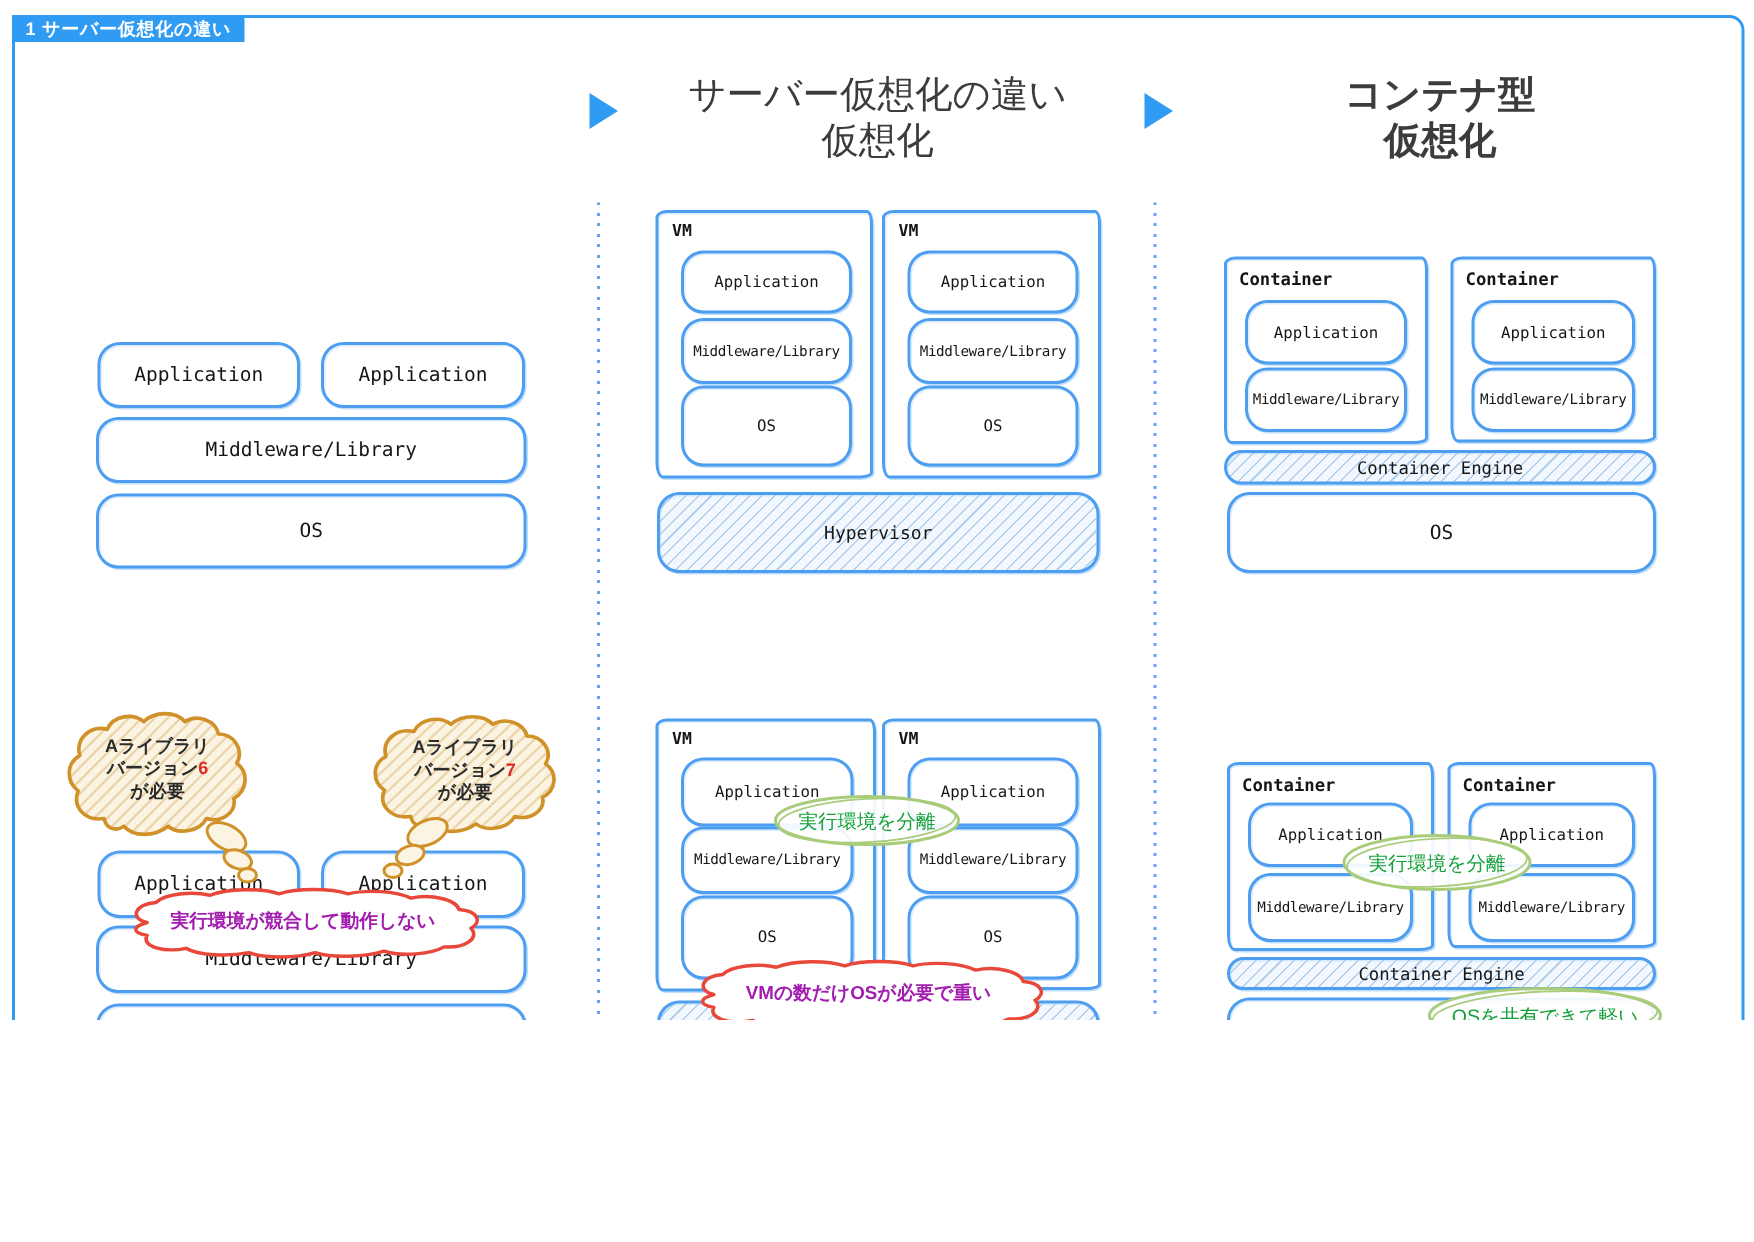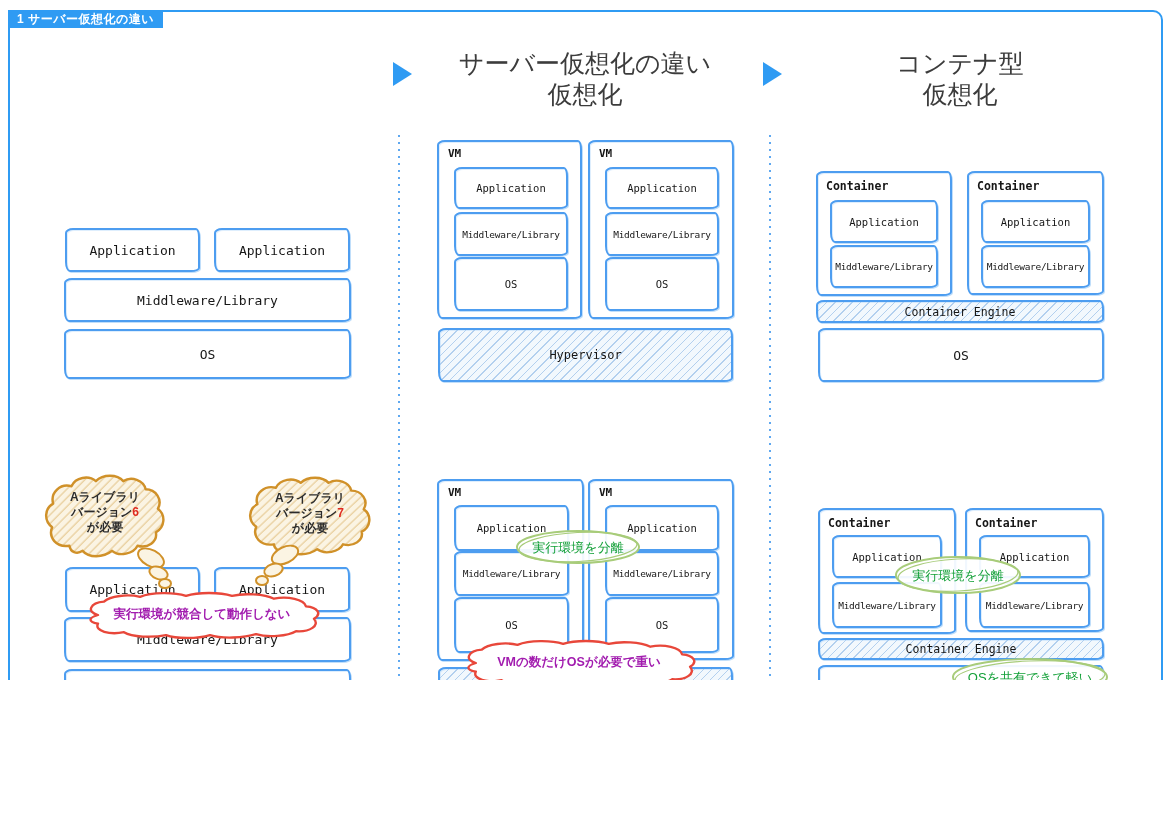--- a/index.html
+++ b/index.html
@@ -11,21 +11,21 @@
          background:#2f9bf3;color:#fff;font-size:12px;font-weight:bold;letter-spacing:.5px;}
   .col-title{position:absolute;text-align:center;color:#3c3c3c;font-size:25px;line-height:31px;font-weight:500;}
   .tri{position:absolute;width:0;height:0;border-top:12px solid transparent;
        border-bottom:12px solid transparent;border-left:19px solid #2f9bf3;}
   .dots{position:absolute;width:2px;
         background:repeating-linear-gradient(to bottom,#5fa8f0 0 2px,transparent 2px 7px);}
   
   .b,.grp{position:absolute;background:#fff;border:2px solid #4d9df0;
       border-radius:8px 4px 9px 5px / 5px 9px 4px 10px;
       box-shadow:1px 1px 0 0 rgba(140,195,245,.55), inset 1px 1px 0 0 rgba(160,205,250,.35);}
-  .b{display:flex;align-items:center;justify-content:center;}
+  .b{display:flex;align-items:center;justify-content:center;border-radius:15px;}
   .mono{font-family:"DejaVu Sans Mono",monospace;color:#161616;}
   .lbl{font-size:13px;}
   .lbl-m{font-size:10.5px;}
   .lbl-s{font-size:9.5px;letter-spacing:-.3px;}
   .tag{position:absolute;font-family:"DejaVu Sans Mono",monospace;color:#161616;
        font-size:11px;font-weight:bold;}
   .hatch{background:#f2f8fd;background-image:repeating-linear-gradient(135deg,
          rgba(116,168,224,.5) 0 1px,transparent 1px 6px);}
   .tail{position:absolute;border:2px solid #d09129;background:#fbf4e3;border-radius:50%;}
   .cloudtxt{position:absolute;text-align:center;font-size:12px;line-height:15px;
@@ -41,21 +41,21 @@
 <body>
 
 <div class="page">
   <div class="frame"></div>
   <div class="badge">1 サーバー仮想化の違い</div>
 
   <div class="col-title" style="left:440px;top:48px;width:290px;">
     <div>サーバー仮想化の違い</div>
     <div>仮想化</div>
   </div>
-  <div class="col-title" style="left:815px;top:48px;width:290px;">
+  <div class="col-title" style="left:815px;top:48px;width:290px;font-weight:bold;">
     <div>コンテナ型</div>
     <div>仮想化</div>
   </div>
 
   <div class="tri" style="left:393px;top:62px;"></div>
   <div class="tri" style="left:763px;top:62px;"></div>
 
   <div class="dots" style="left:398px;top:135px;height:625px;"></div>
   <div class="dots" style="left:769px;top:135px;height:625px;"></div>
 

